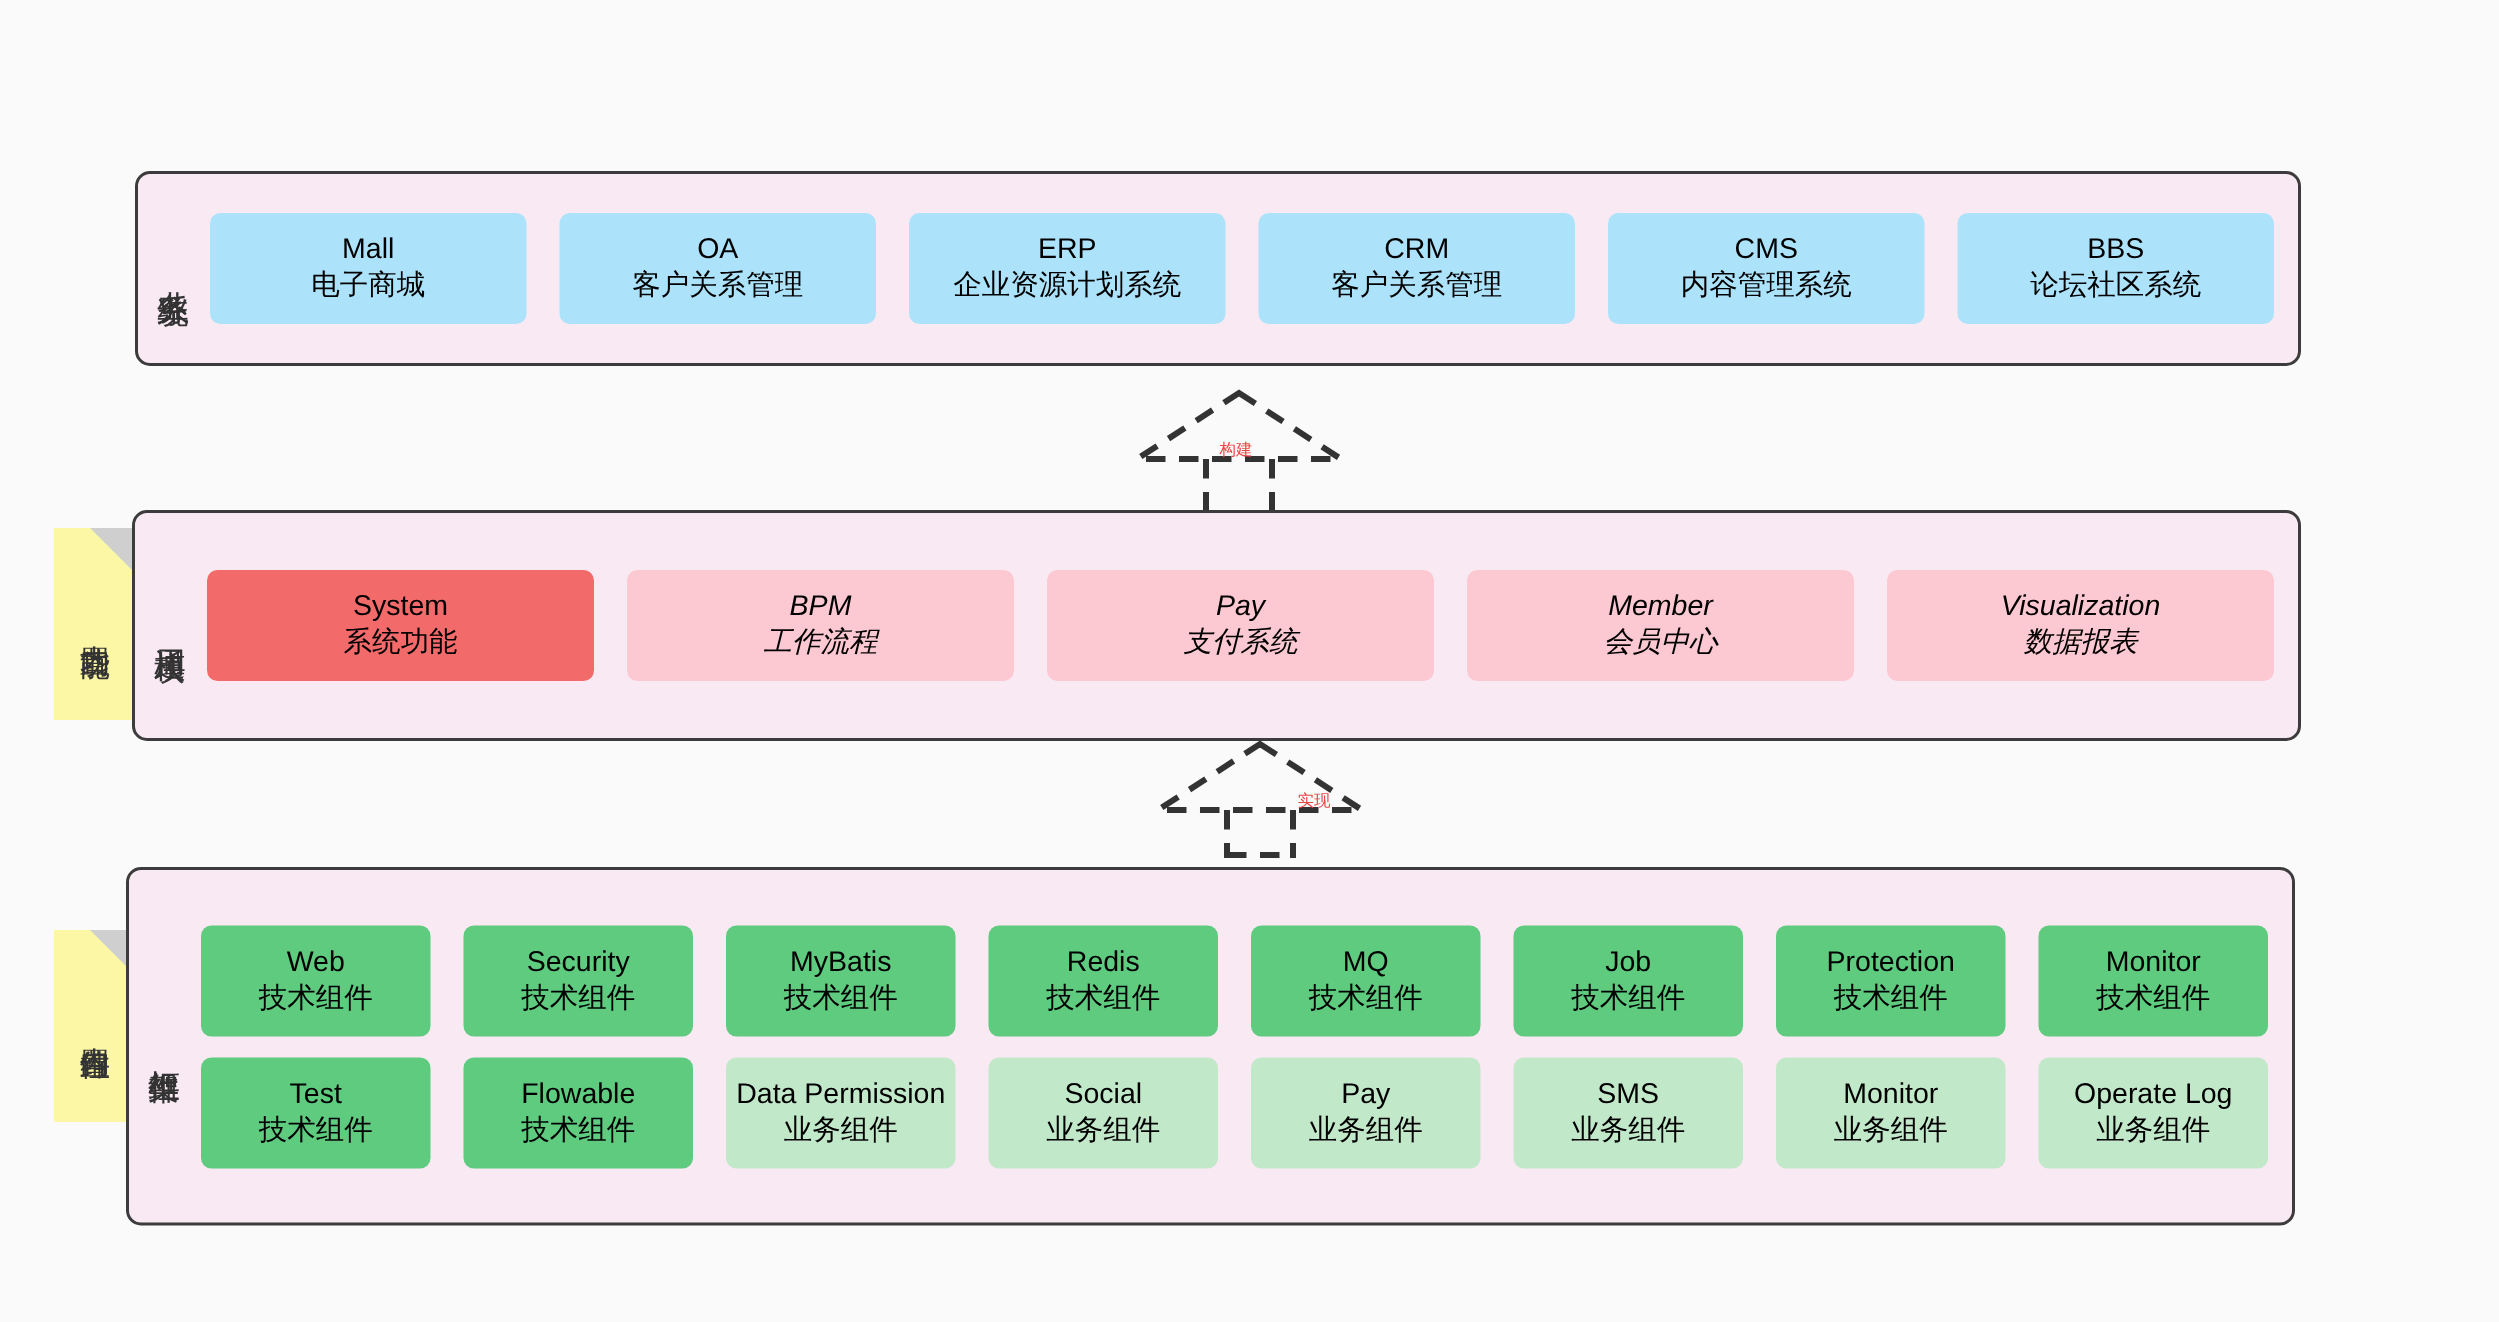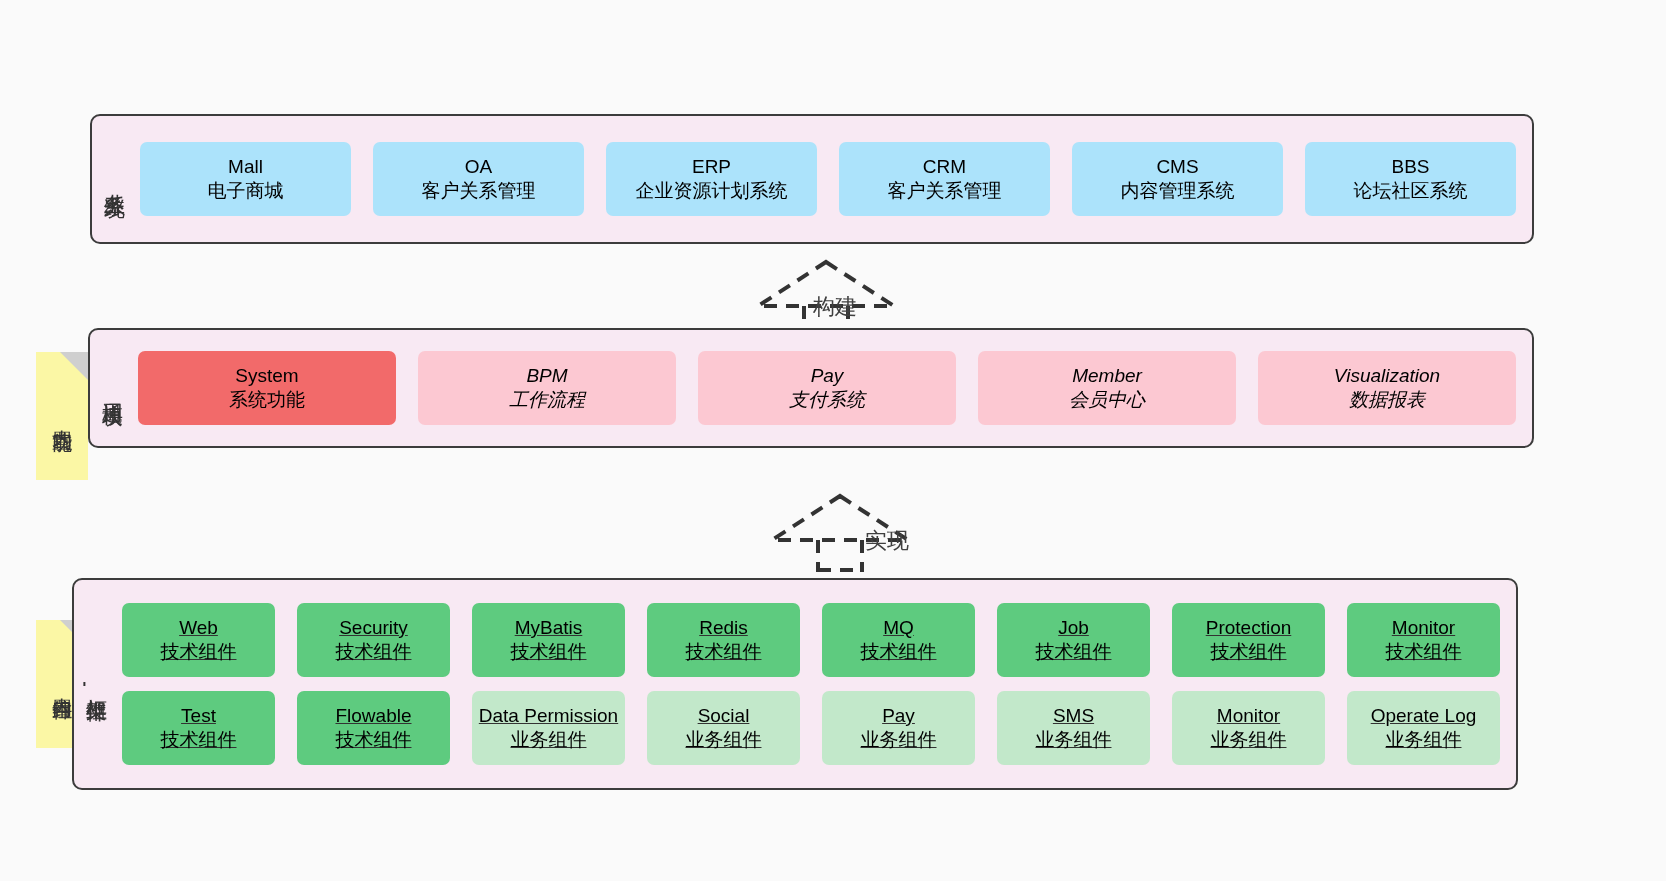--- a/index.html
+++ b/index.html
@@ -121,22 +121,22 @@
     border-color: transparent #cfcfcf transparent transparent;
   }
 
   
   .arrow {
     position: absolute;
     pointer-events: none;
   }
   .arrow-label {
     position: absolute;
-    font-size: 22px;
-    color: #404040;
+    font-size: 11px;
+    color: #ef4444;
     background: transparent;
     white-space: nowrap;
     user-select: none;
   }
 </style>
 </head>
 <body>
 
 <div id="canvas">
 
@@ -178,21 +178,21 @@
 
     <path d="M 48 48 L 48 92 M 92 48 L 92 92" fill="none" stroke="#333333" stroke-width="4" stroke-dasharray="13 9"></path>
   </svg>
   <div class="arrow-label" style="left:813px; top:292px;">构建</div>
 
   <div class="note" style="left:36px; top:352px; width:52px; height:128px;">
     <span class="fold"></span>
     <span>内置功能</span>
   </div>
 
-  <div class="layer" id="layer-common" style="left:88px; top:328px; width:1446px; height:120px;">
+  <div class="layer" id="layer-common" style="left:88px; top:340px; width:1446px; height:154px;">
     <div class="layer-title">通用模块</div>
     <div class="layer-body">
       <div class="row">
         <div class="cell c-red">
           <span class="t1">System</span>
           <span class="t2">系统功能</span>
         </div>
         <div class="cell c-pink">
           <span class="t1">BPM</span>
           <span class="t2">工作流程</span>
@@ -217,21 +217,21 @@
     <path d="M 70 4 L 138 48 L 2 48 Z" fill="none" stroke="#333333" stroke-width="4" stroke-dasharray="13 9" stroke-linejoin="miter"></path>
     <path d="M 48 48 L 48 80 M 92 48 L 92 80 M 48 78 L 92 78" fill="none" stroke="#333333" stroke-width="4" stroke-dasharray="13 9"></path>
   </svg>
   <div class="arrow-label" style="left:865px; top:526px;">实现</div>
 
   <div class="note" style="left:36px; top:620px; width:52px; height:128px;">
     <span class="fold"></span>
     <span>内置组件</span>
   </div>
 
-  <div class="layer" id="layer-framework" style="left:72px; top:578px; width:1446px; height:212px;text-decoration:underline;">
+  <div class="layer" id="layer-framework" style="left:84px; top:578px; width:1446px; height:239px;">
     <div class="layer-title">框架组件</div>
     <div class="layer-body">
 
       <div class="row">
         <div class="cell c-green">
           <span class="t1">Web</span>
           <span class="t2">技术组件</span>
         </div>
         <div class="cell c-green">
           <span class="t1">Security</span>

